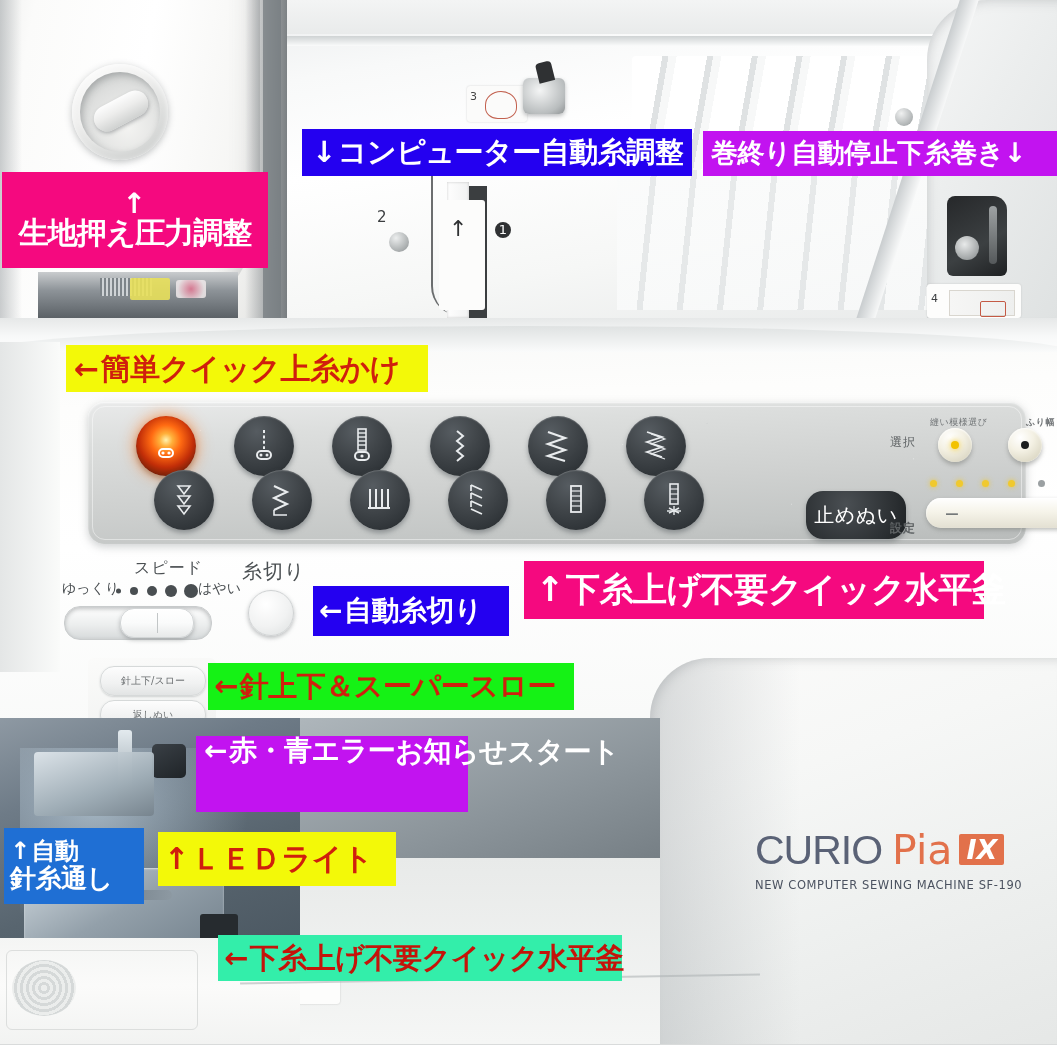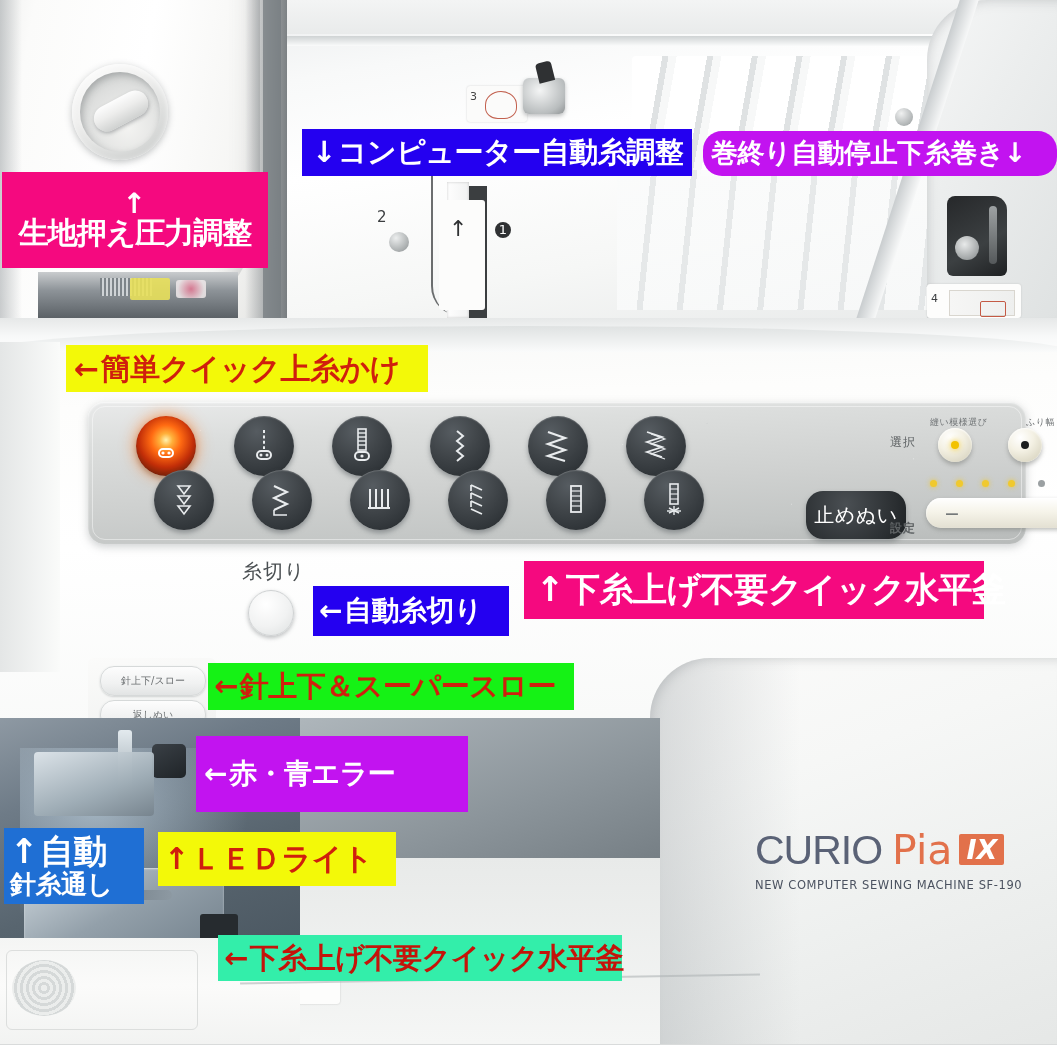--- a/index.html
+++ b/index.html
@@ -261,41 +261,41 @@
   .arrow{display:inline-block;font-weight:bold;}
 
   #lbl-pressure{left:2px;top:172px;width:266px;height:96px;background:#f5097f;color:#fff;
     flex-direction:column;justify-content:center;align-items:center;}
   #lbl-pressure .arrow{font-size:28px;line-height:26px;}
   #lbl-pressure .tx{font-size:30px;letter-spacing:-1px;}
 
   #lbl-auto-tension{left:302px;top:129px;width:390px;height:47px;background:#2400f0;color:#fff;
     padding-left:10px;font-size:29px;}
   #lbl-bobbin{left:703px;top:131px;width:354px;height:45px;background:#c213f0;color:#fff;
-    padding-left:8px;font-size:27px;border-radius:19px;}
+    padding-left:8px;font-size:27px;}
 
   #lbl-quick-thread{left:66px;top:345px;width:362px;height:47px;background:#f3f908;color:#d01f0d;
     padding-left:8px;font-size:30px;}
 
   #lbl-direct{left:524px;top:561px;width:460px;height:58px;background:#f5097f;color:#fff;
     padding-left:12px;font-size:34px;}
   #lbl-cutter{left:313px;top:586px;width:196px;height:50px;background:#2400f0;color:#fff;
     padding-left:6px;font-size:28px;}
 
   #lbl-needle{left:208px;top:663px;width:366px;height:47px;background:#15f215;color:#d01f0d;
     padding-left:6px;font-size:29px;}
 
   #lbl-error{left:196px;top:736px;width:272px;height:76px;background:#c213f0;color:#fff;
-    flex-direction:column;justify-content:center;align-items:flex-start;padding-left:8px;}
+    flex-direction:row;align-items:flex-start;padding-left:8px;}
   #lbl-error .r1{font-size:28px;}
   #lbl-error .r2{font-size:28px;margin-top:1px;}
 
   #lbl-threader{left:4px;top:828px;width:140px;height:76px;background:#1f6fd4;color:#fff;
     flex-direction:column;justify-content:center;align-items:flex-start;padding-left:6px;}
-  #lbl-threader .r1{font-size:34px;}
+  #lbl-threader .r1{font-size:24px;}
   #lbl-threader .r2{font-size:26px;margin-top:1px;}
 
   #lbl-led{left:158px;top:832px;width:238px;height:54px;background:#f3f908;color:#d01f0d;
     padding-left:6px;font-size:30px;letter-spacing:0px;}
 
   #lbl-bobbin-case{left:218px;top:935px;width:404px;height:46px;background:#33eeaa;color:#c4140a;
     padding-left:6px;font-size:29px;}
   #lbl-bobbin-case .arrow{color:#c4140a;}
 
   .lbl .arrow{margin-right:2px;}
@@ -463,21 +463,21 @@
             <line x1="17" y1="26" x2="7" y2="31"></line>
               <line x1="5" y1="29" x2="19" y2="29"></line>
           </g>
         </svg>
       </div>
 
       <div class="lockbtn">止めぬい</div>
 
       <div class="knobs">
         <span class="knoblabel" style="left:12px;top:6px;">縫い模様選び</span>
-        <span class="knoblabel" style="left:108px;top:6px;">ふり幅</span>
+        <span class="knoblabel" style="left:108px;top:6px;font-weight:bold;">ふり幅</span>
 
         <span class="sidelabel" style="left:-28px;top:24px;">選択</span>
         <div class="knob active" style="left:20px;top:18px;">
             <span class="dot"></span>
           </div>
         <div class="knob" style="left:90px;top:18px;">
             <span class="dot"></span>
           </div>
 
         <span class="sidelabel" style="left:-28px;top:110px;font-weight:bold;">設定</span>
@@ -489,20 +489,34 @@
         <i class="on" style="left:78px;"></i>
         <i class="off" style="left:108px;"></i>
 
       </div>
       <div class="pmbar">
         <span>−</span>
 
       </div>
     </div>
 
+    <div class="speedzone">
+      <span class="ttl">スピード</span>
+      <span class="slow">ゆっくり</span>
+      <span class="fast">はやい</span>
+      <span class="dots">
+        <i style="left:0px;width:5px;height:5px;"></i>
+        <i style="left:14px;width:8px;height:8px;"></i>
+        <i style="left:31px;width:10px;height:10px;"></i>
+        <i style="left:49px;width:12px;height:12px;"></i>
+        <i style="left:68px;width:14px;height:14px;"></i>
+      </span>
+      <div class="slidertrack"></div>
+      <div class="sliderknob"></div>
+    </div>
 
     <div class="cutzone">
       <span class="ttl">糸切り</span>
       <div class="cutbtn"></div>
     </div>
 
     <div class="leftpad">
       <div class="padbtn b1">針上下/スロー</div>
       <div class="padbtn b2">返しぬい</div>
       <div class="padbtn green">
@@ -574,20 +588,21 @@
     <span>自動糸切り</span>
   </div>
 
   <div class="lbl" id="lbl-needle">
     <span class="arrow">←</span>
     <span>針上下＆スーパースロー</span>
   </div>
 
   <div class="lbl" id="lbl-error">
     <span class="r1"><span class="arrow">←</span><span>赤・青エラー</span></span>
+    <span class="r2">お知らせスタート</span>
   </div>
 
   <div class="lbl" id="lbl-threader">
     <span class="r1"><span class="arrow">↑</span><span>自動</span></span>
     <span class="r2">針糸通し</span>
   </div>
 
   <div class="lbl" id="lbl-led">
     <span class="arrow">↑</span>
     <span>ＬＥＤライト</span>

